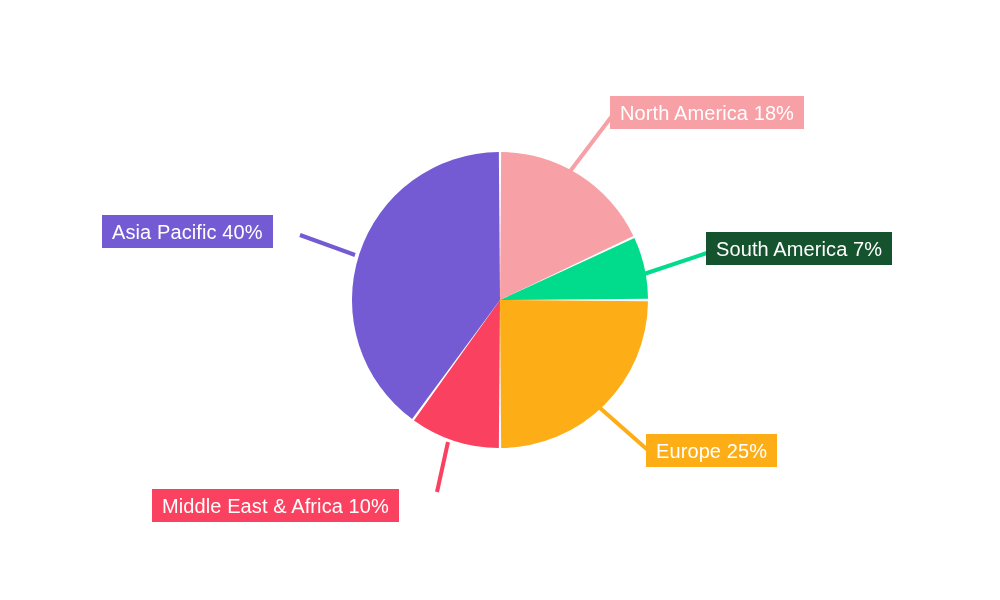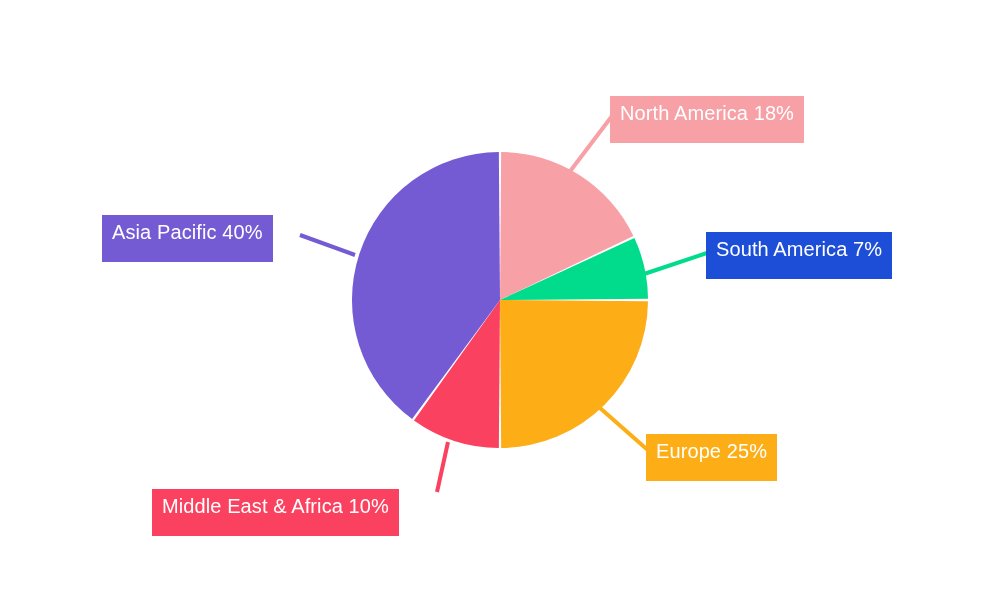--- a/index.html
+++ b/index.html
@@ -25,21 +25,21 @@
     top: 0;
     width: 1000px;
     height: 600px;
     display: block;
   }
   .slice-label {
     position: absolute;
     display: flex;
     align-items: center;
     box-sizing: border-box;
-    padding: 5px 10px 18px 10px;
+    padding: 5px 10px 4px 10px;
     color: #ffffff;
     font-family: "Liberation Sans", sans-serif;
     font-size: 20px;
     line-height: 24px;
     white-space: nowrap;
     letter-spacing: 0.1px;
   }
 </style>
 </head>
 <body>
@@ -60,21 +60,21 @@
       <path fill="#fdae17" d="M 500 300 L 648.00 301.16 A 148 148 0 0 1 501.16 448.00 Z"></path>
       <path fill="#fa415f" d="M 500 300 L 498.84 448.00 A 148 148 0 0 1 413.95 420.41 Z"></path>
       <path fill="#745bd4" d="M 500 300 L 412.07 419.05 A 148 148 0 0 1 498.84 152.00 Z"></path>
     </g>
   </svg>
 
   <div class="slice-label" style="left:610px; top:96px; background:#f7a0a6;">
     <span>North America 18%</span>
   </div>
 
-  <div class="slice-label" style="left:706px; top:232px; background:#1d4ed8;">
+  <div class="slice-label" style="left:706px; top:232px; background:#14532d;">
     <span>South America 7%</span>
   </div>
 
   <div class="slice-label" style="left:646px; top:434px; background:#fdae17;">
     <span>Europe 25%</span>
   </div>
 
   <div class="slice-label" style="left:152px; top:489px; background:#fa415f;text-align:center;">
     <span>Middle East &amp; Africa 10%</span>
   </div>

